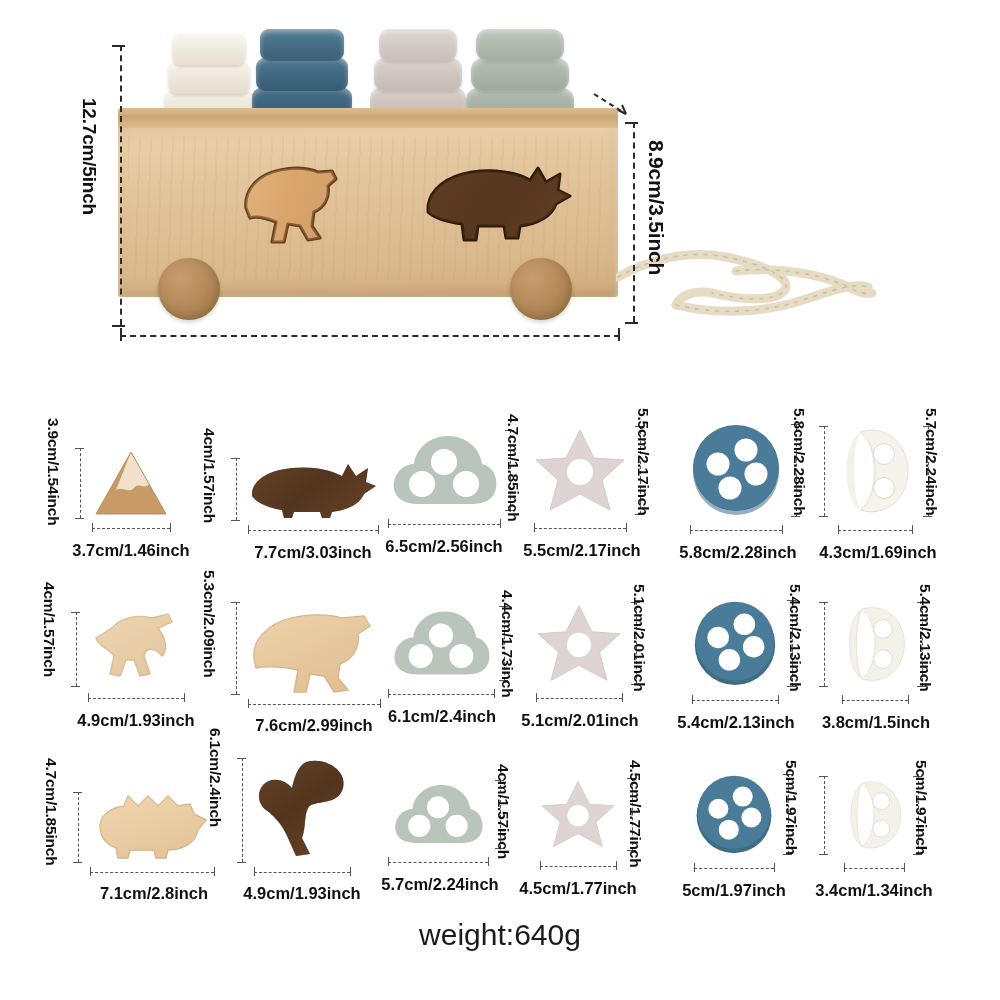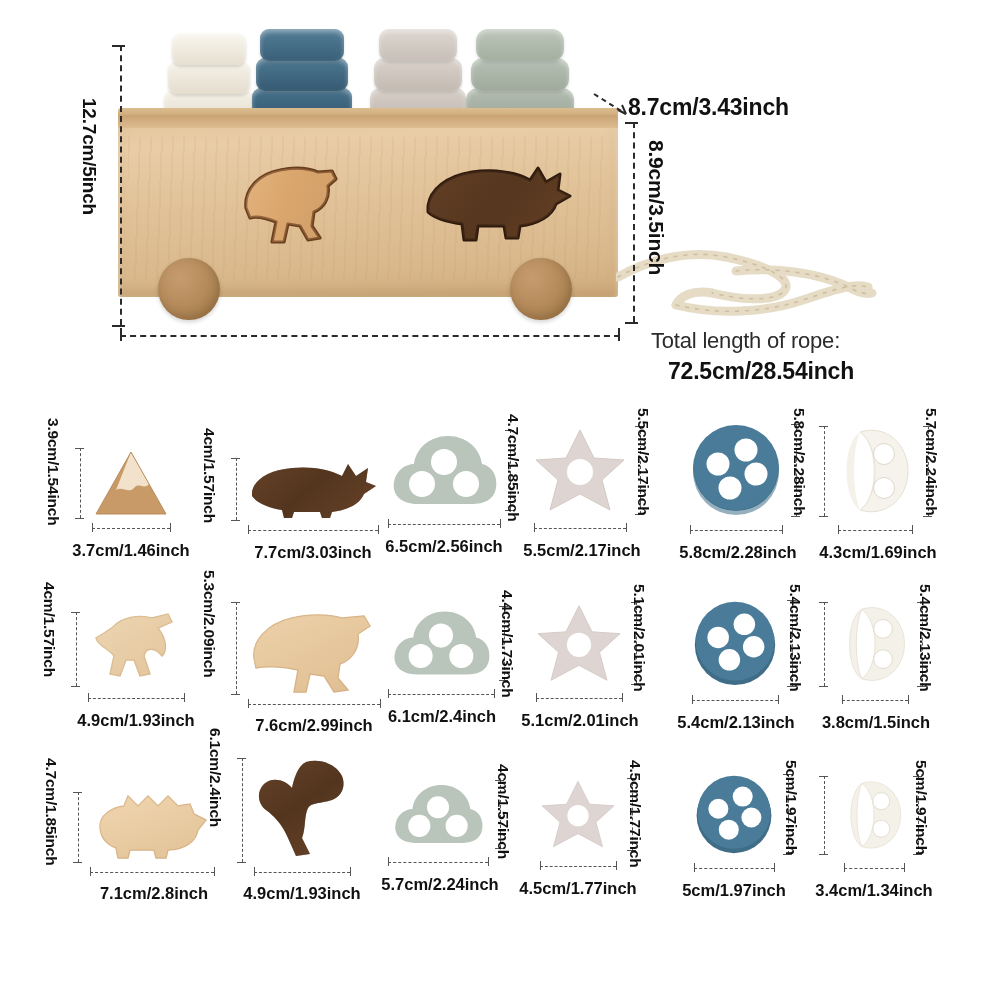--- a/index.html
+++ b/index.html
@@ -200,29 +200,26 @@
     <div class="dimtext vert" style="left:100px; top:98px;">12.7cm/5inch</div>
 
     <div class="rule-h" style="left:120px; top:335px; width:500px;"></div>
     <div class="tick-v" style="left:120px; top:328px;"></div>
     <div class="tick-v" style="left:618px; top:328px;"></div>
 
     <svg style="position:absolute;left:592px;top:92px;" width="46" height="34" viewBox="0 0 46 34">
       <path d="M2 2 L34 22" stroke="#2a2a2a" stroke-width="2" stroke-dasharray="5 4" fill="none"></path>
       <path d="M34 22 L26 18 M34 22 L30 13" stroke="#2a2a2a" stroke-width="2" fill="none"></path>
     </svg>
-    <div class="dimtext big" style="left:628px; top:94px;">8.7cm/3.43inch</div>
 
     <div class="rule-v" style="left:633px; top:122px; height:200px;"></div>
     <div class="tick-h" style="left:625px; top:122px;"></div>
     <div class="tick-h" style="left:625px; top:322px;"></div>
     <div class="dimtext vert" style="left:668px; top:140px; font-size:21px;">8.9cm/3.5inch</div>
 
-    <div class="dimtext" style="left:651px; top:328px; font-size:22px; font-weight:400; color:#2b2b2b;">Total length of rope:</div>
-    <div class="dimtext big" style="left:668px; top:358px;">72.5cm/28.54inch</div>
   </section>
 
   <section id="grid">
 
     <div class="cell" style="left:30px;top:10px;">
       <svg style="position:absolute;left:62px;top:42px;" width="78" height="70" viewBox="0 0 78 70">
         <path d="M39 4 L74 66 L4 66 Z" fill="#c79a67"></path>
         <path d="M39 4 L57 36 C52 42 47 34 42 40 C37 46 30 38 24 42 L39 4 Z" fill="#f2e2cc"></path>
         <path d="M39 4 L74 66 L4 66 Z" fill="none" stroke="#b98d5c" stroke-width="1"></path>
       </svg>
@@ -576,14 +573,15 @@
       <div class="tick-h thin" style="left:83px;top:110px;"></div>
       <div class="dimtext vert small" style="left:100px;top:16px;">5cm/1.97inch</div>
       <div class="rule-h thin" style="left:14px;top:124px;width:60px;"></div>
       <div class="tick-v thin" style="left:14px;top:119px;"></div>
       <div class="tick-v thin" style="left:74px;top:119px;"></div>
       <div class="caption" style="left:-32px;top:137px;width:152px;">3.4cm/1.34inch</div>
     </div>
 
   </section>
 
+  <div id="weight">weight:640g</div>
 
 </div>
 
 </body></html>

